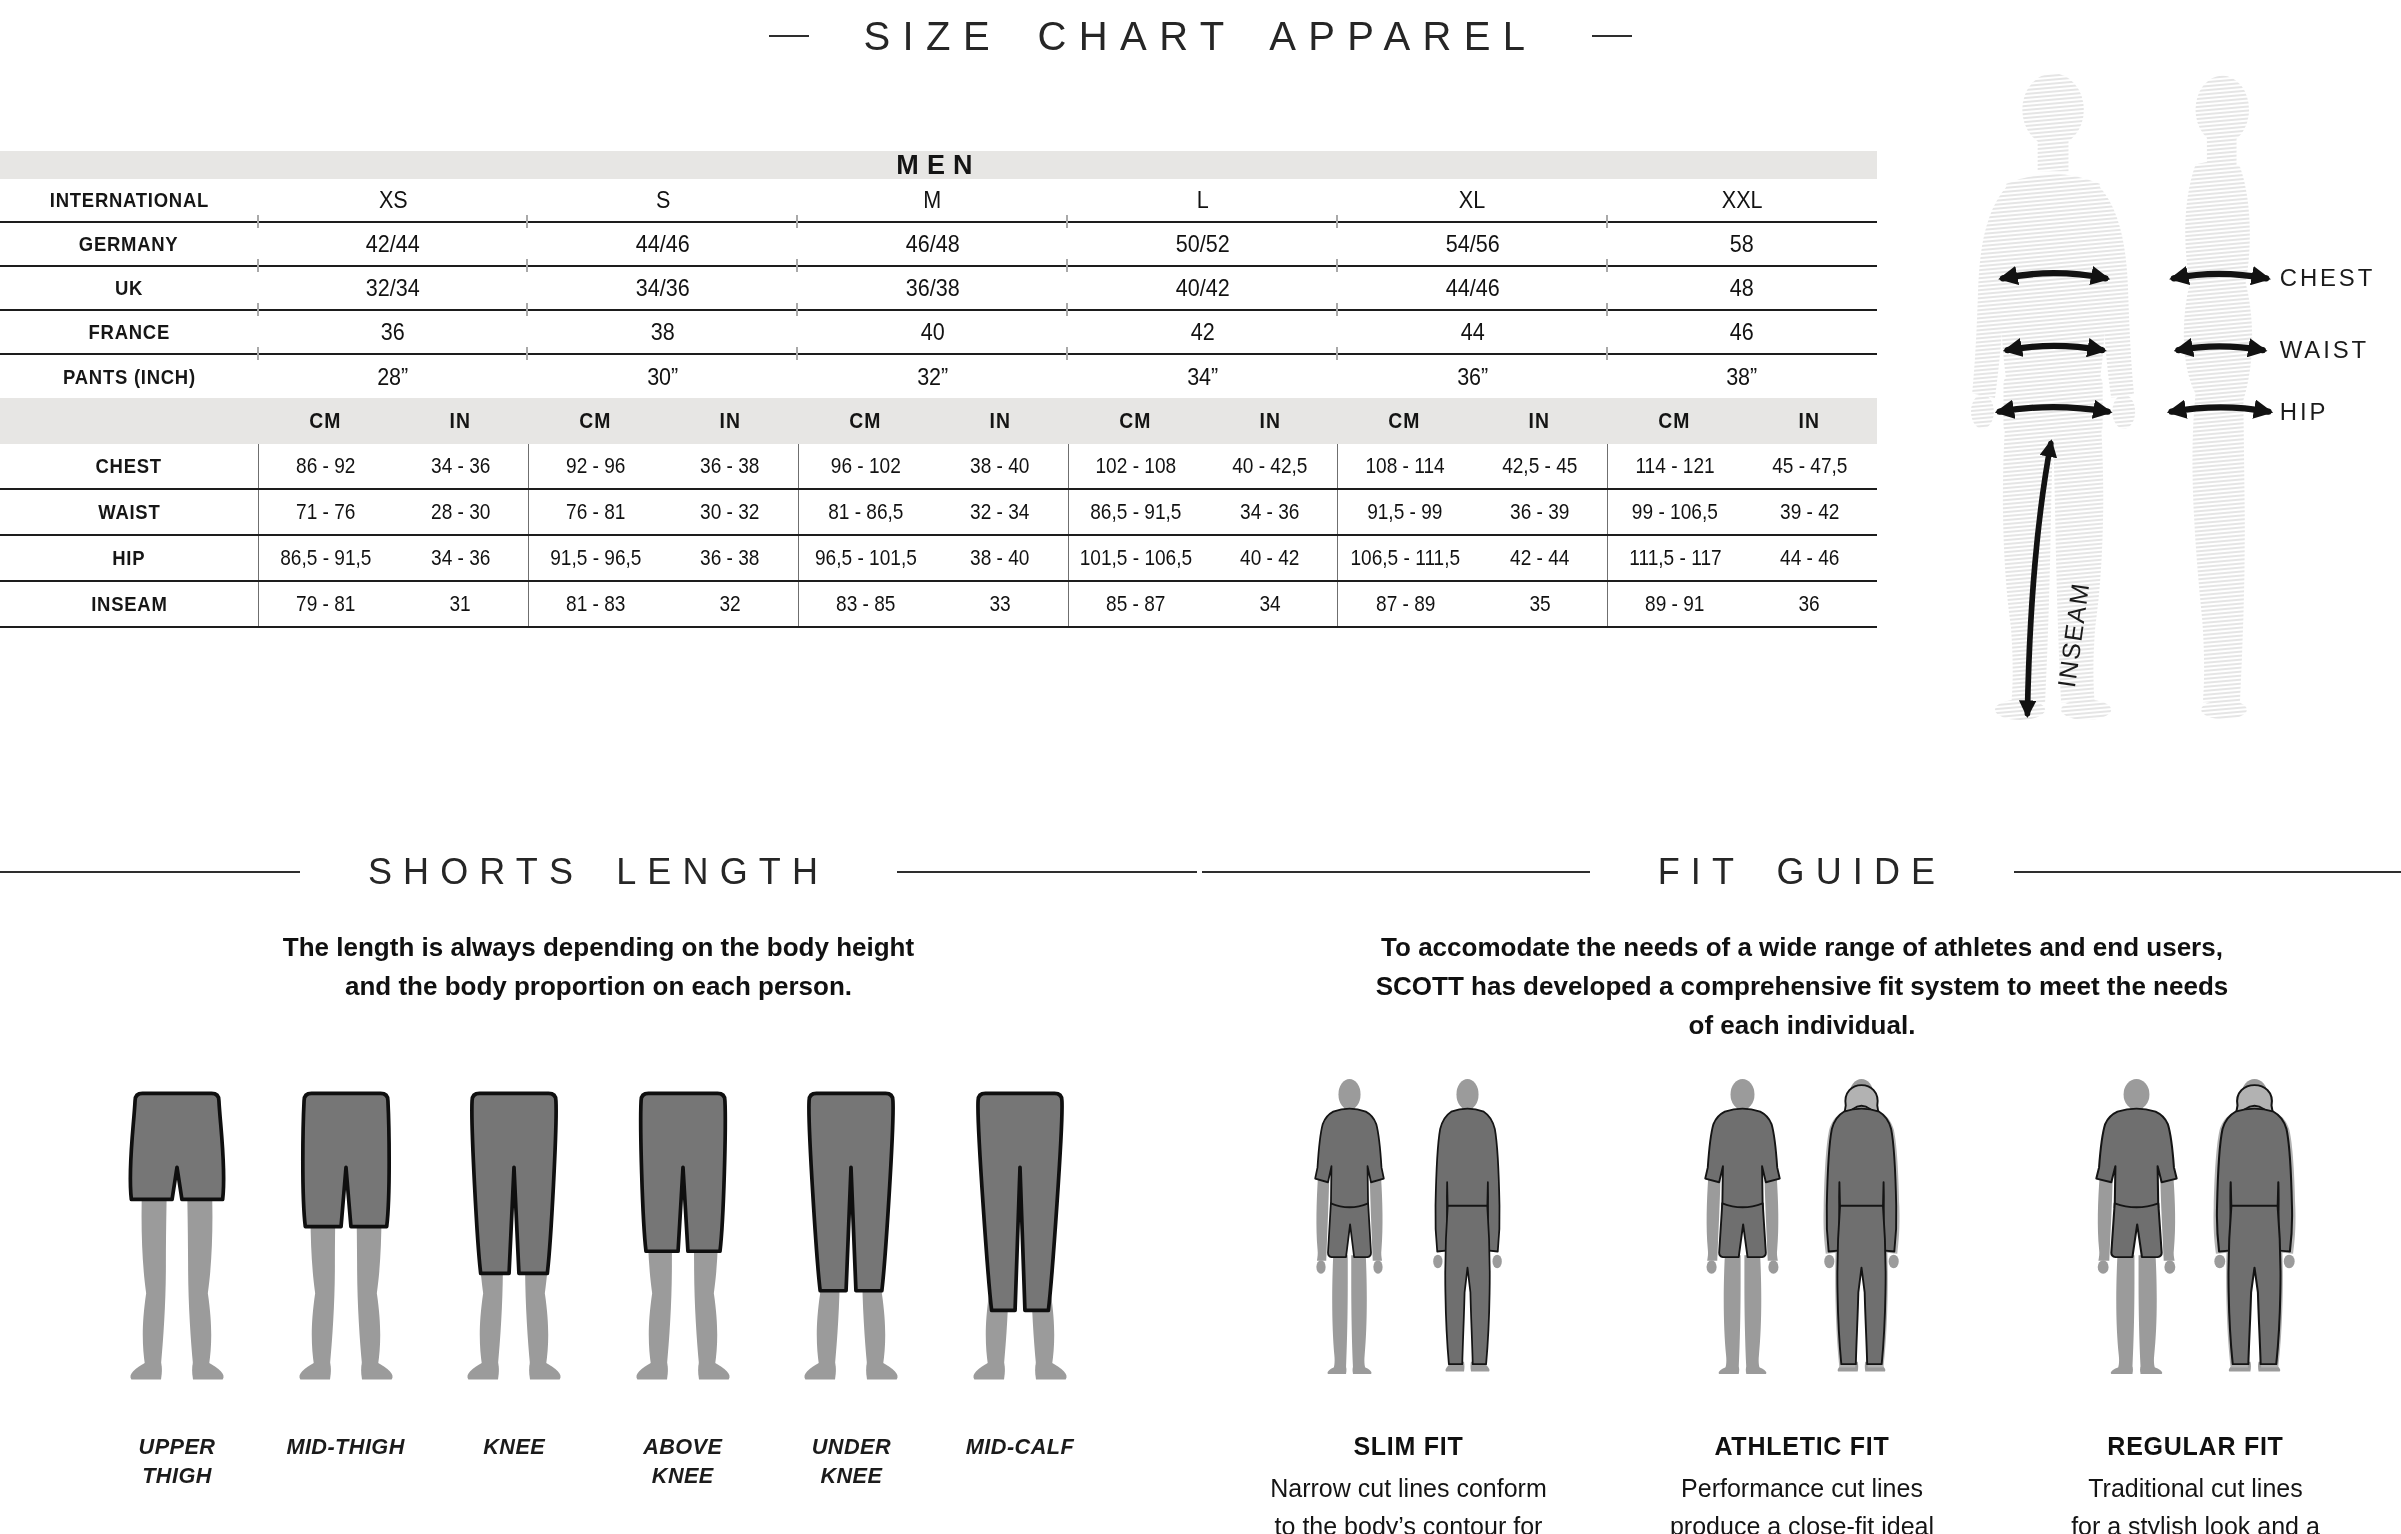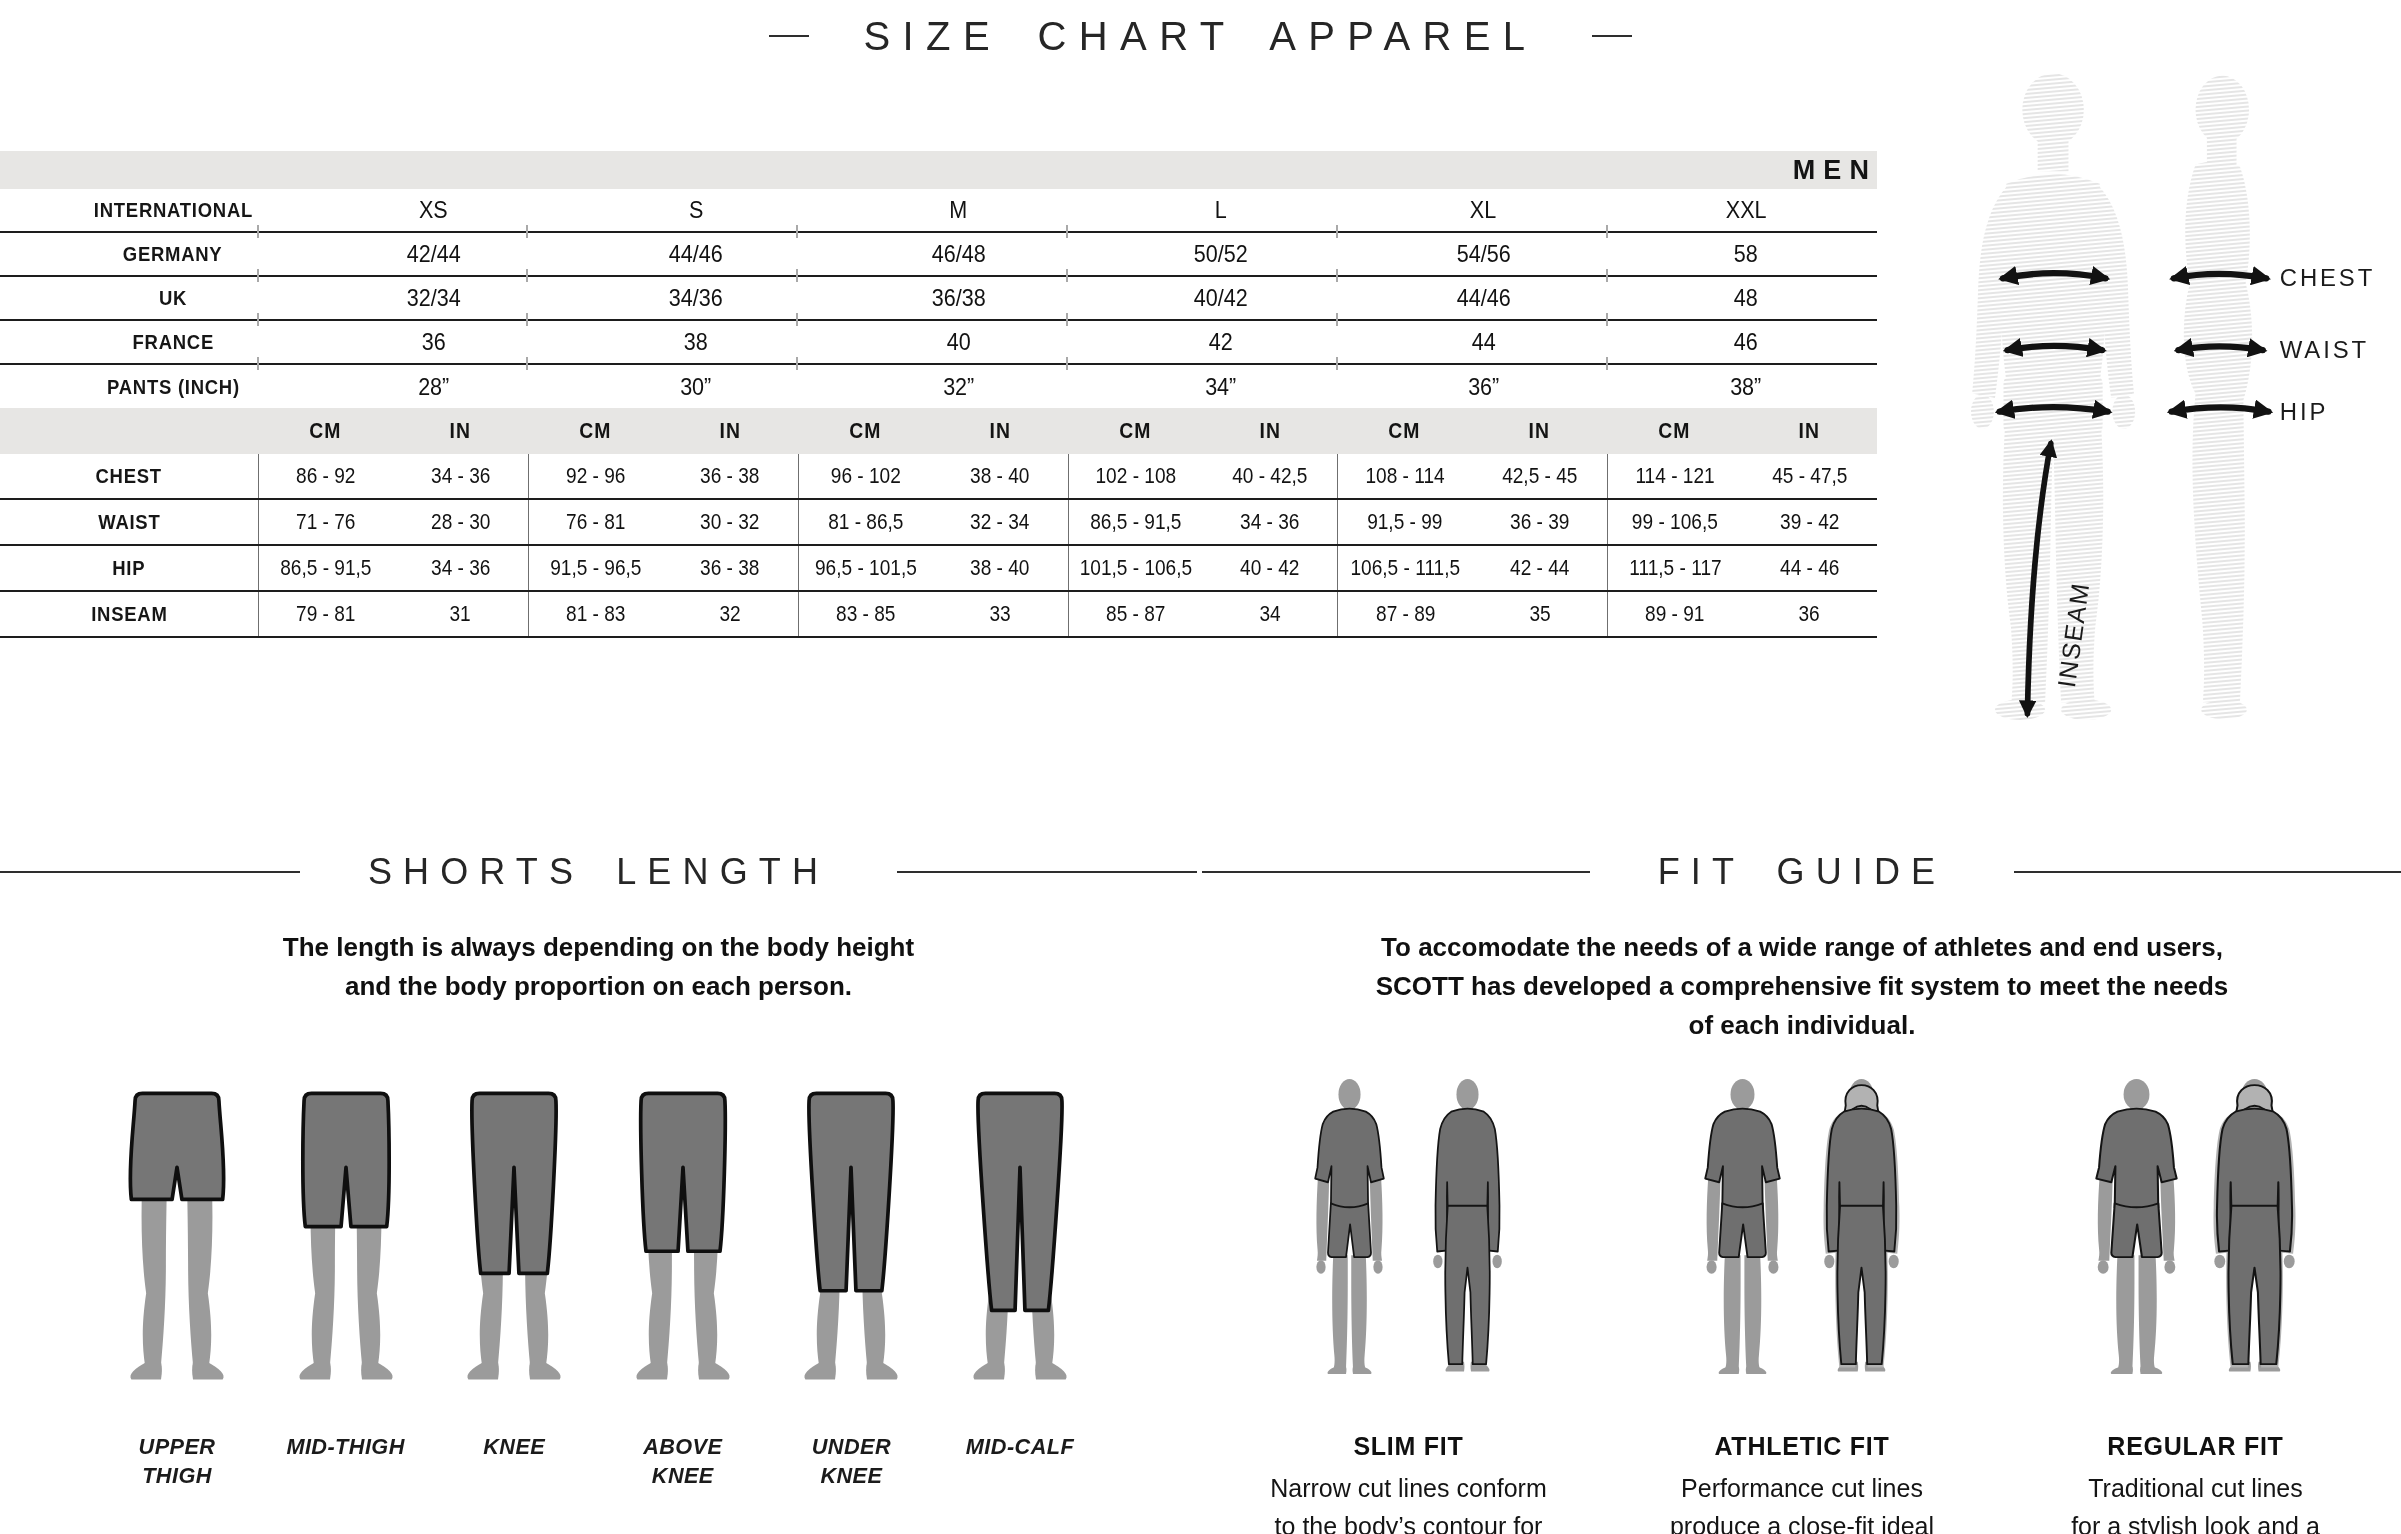--- a/index.html
+++ b/index.html
@@ -6,23 +6,23 @@
   *{box-sizing:border-box;}
   .page{position:relative;width:2401px;height:1535px;background:#fff;overflow:hidden;
         font-family:"Liberation Sans",sans-serif;color:#1b1b1b;}
   .rule{height:2.3px;background:#2e2e2e;}
   
   .title-row{position:absolute;top:13.7px;left:0;width:100%;display:flex;align-items:center;justify-content:center;gap:54px;}
   .title-row .rule{width:40px;}
   h1.page-title{margin:0;font-size:40px;font-weight:400;letter-spacing:.31em;word-spacing:.3em;color:#262626;white-space:nowrap;}
   
   .size-table{position:absolute;left:0;top:151px;width:1877px;}
-  .men-band{height:38px;background:#e7e6e4;display:flex;align-items:center;justify-content:flex-end;
+  .men-band{height:28px;background:#e7e6e4;display:flex;align-items:center;justify-content:center;
             font-size:27px;font-weight:700;letter-spacing:.3em;color:#141414;}
-  .t-row{position:relative;display:grid;grid-template-columns:258px repeat(6,1fr);height:44px;border-bottom:2.3px solid #1d1d1d;padding-left:44px;}
+  .t-row{position:relative;display:grid;grid-template-columns:258px repeat(6,1fr);height:44px;border-bottom:2.3px solid #1d1d1d;}
   .t-row:last-of-type{border-bottom:none;height:43px;}
   .t-label,.m-label{display:flex;align-items:center;justify-content:center;font-weight:700;font-size:21px;letter-spacing:.04em;color:#161616;}
   .t-val{display:flex;align-items:center;justify-content:center;font-size:24.5px;color:#121212;}
   .tick{position:absolute;bottom:-7.4px;width:2.3px;height:13.7px;background:#a9a9a9;}
   .unit-band{height:46px;background:#e7e6e4;display:grid;grid-template-columns:258px repeat(12,1fr);}
   .u-cell{display:flex;align-items:center;justify-content:center;font-size:22px;font-weight:700;letter-spacing:.06em;color:#141414;}
   .m-row{display:grid;grid-template-columns:258px repeat(12,1fr);height:46px;border-bottom:2.3px solid #1d1d1d;}
   .m-cell{display:flex;align-items:center;justify-content:center;font-size:21.7px;color:#121212;}
   .m-cell.colstart{border-left:1.7px solid #6f6f6f;}
   .squeeze{display:inline-block;white-space:nowrap;transform:scaleX(.88);transform-origin:center;}

